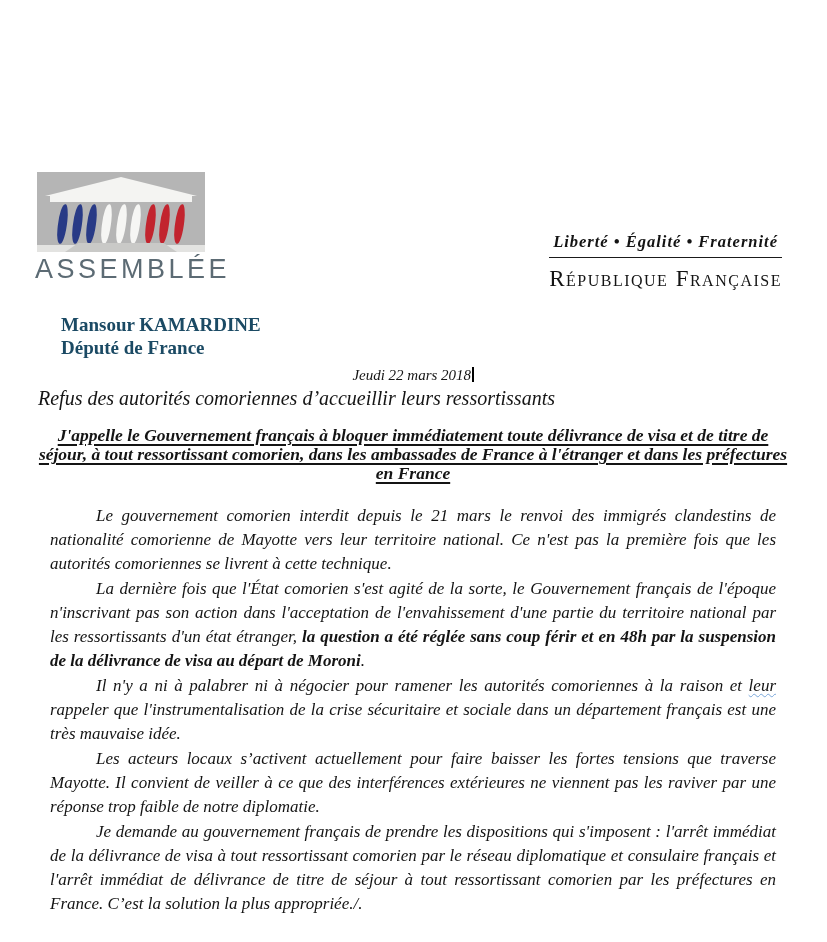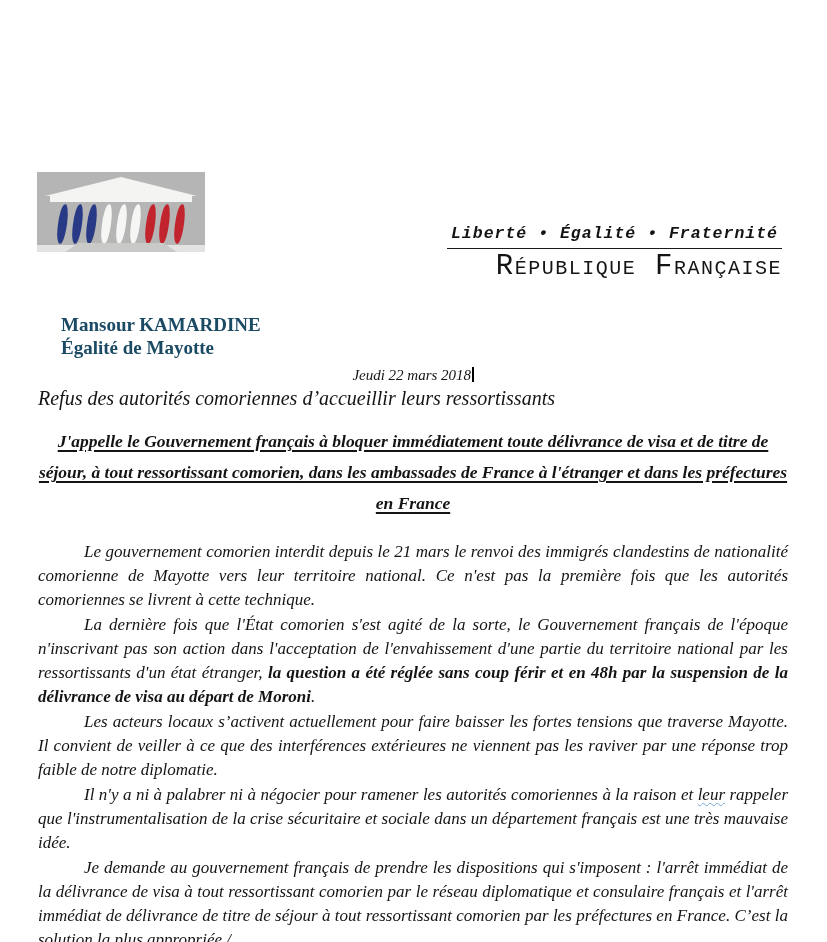--- a/index.html
+++ b/index.html
@@ -57,36 +57,35 @@
 
   
   .deputy {
     position: absolute; left: 61px; top: 313px;
     color: #1b4a64; font-weight: bold;
     font-size: 19px; line-height: 23px;
   }
 
   
   .republic {
-    position: absolute; right: 45px; top: 224px;
-    text-align: right;
-    font-family: Liberation Mono, monospace;
+    position: absolute; right: 45px; top: 232px;
+    text-align: center;
   }
   .motto {
     display: inline-block;
     font-style: italic; font-weight: bold;
     font-size: 16.5px; letter-spacing: 1px;
     padding: 0 4px 5px 4px;
     border-bottom: 1.5px solid #1a1a1a;
     white-space: nowrap;
   }
   .republic-name {
-    margin-top: 1px;
+    margin-top: 8px;
     font-variant: small-caps;
-    font-size: 29px; letter-spacing: 1.5px;
+    font-size: 23px; letter-spacing: 1.5px;
     white-space: nowrap;
   }
 
   
   .flow { padding: 366px 39px 0 38px; font-style: italic; }
 
   .date-line {
     text-align: center;
     font-size: 15px; line-height: 18px;
   }
@@ -99,31 +98,31 @@
   }
   .subject {
     text-align: left;
     font-size: 20px; line-height: 25px;
     margin-top: 2px;
   }
   .headline {
     margin-top: 15px;
     text-align: center;
     font-weight: bold;
-    font-size: 17.5px; line-height: 31px;
+    font-size: 17.5px; line-height: 19px;
     text-decoration: underline;
     text-decoration-thickness: 1.5px;
     text-underline-offset: 2.5px;
   }
   .body-text { margin-top: 21px; }
   .body-text p {
     text-align: justify;
     text-indent: 46px;
     font-size: 17px; line-height: 24px;
-    margin: 1px 0;
+    margin: 1px 12px;
   }
   .squiggle {
     text-decoration: underline;
     text-decoration-style: wavy;
     text-decoration-color: #7aa7d9;
     text-decoration-thickness: 1px;
     text-underline-offset: 2px;
   }
 </style>
 </head>
@@ -143,45 +142,46 @@
       <span class="col white"></span>
       <span class="col red"></span>
       <span class="col red"></span>
       <span class="col red"></span>
     </div>
     <div class="stylobate"></div>
     <div class="stylobate-trap"></div>
   </div>
 
   <div class="logo-wordmark">
+    <div>ASSEMBLÉE</div>
   </div>
 
   <div class="deputy">
     <div>Mansour KAMARDINE</div>
-    <div>Égalité de Mayotte</div>
+    <div>Député de France</div>
   </div>
 
   <div class="republic">
     <div class="motto">Liberté  •  Égalité  •  Fraternité</div>
     <div class="republic-name">République Française</div>
   </div>
 
   <div class="flow">
 
     <div class="date-line">
       <span>Jeudi 22 mars 2018</span><span class="text-cursor"></span>
     </div>
 
     <div class="subject">Refus des autorités comoriennes d’accueillir leurs ressortissants</div>
 
     <div class="headline">J'appelle le Gouvernement français à bloquer immédiatement toute délivrance de visa et de titre de séjour, à tout ressortissant comorien, dans les ambassades de France à l'étranger et dans les préfectures en France</div>
 
     <div class="body-text">
       <p>Le gouvernement comorien interdit depuis le 21 mars le renvoi des immigrés clandestins de nationalité comorienne de Mayotte vers leur territoire national. Ce n'est pas la première fois que les autorités comoriennes se livrent à cette technique.</p>
       <p><span>La dernière fois que l'État comorien s'est agité de la sorte, le Gouvernement français de l'époque n'inscrivant pas son action dans l'acceptation de l'envahissement d'une partie du territoire national par les ressortissants d'un état étranger, </span><b>la question a été réglée sans coup férir et en 48h par la suspension de la délivrance de visa au départ de Moroni</b><span>.</span></p>
+      <p><span>Il n'y a ni à palabrer ni à négocier pour ramener les autorités comoriennes à la raison et </span><span class="squiggle">leur</span><span> rappeler que l'instrumentalisation de la crise sécuritaire et sociale dans un département français est une très mauvaise idée.</span></p>
       <p>Les acteurs locaux s’activent actuellement pour faire baisser les fortes tensions que traverse Mayotte. Il convient de veiller à ce que des interférences extérieures ne viennent pas les raviver par une réponse trop faible de notre diplomatie.</p>
-      <p><span>Il n'y a ni à palabrer ni à négocier pour ramener les autorités comoriennes à la raison et </span><span class="squiggle">leur</span><span> rappeler que l'instrumentalisation de la crise sécuritaire et sociale dans un département français est une très mauvaise idée.</span></p>
       <p>Je demande au gouvernement français de prendre les dispositions qui s'imposent : l'arrêt immédiat de la délivrance de visa à tout ressortissant comorien par le réseau diplomatique et consulaire français et l'arrêt immédiat de délivrance de titre de séjour à tout ressortissant comorien par les préfectures en France. C’est la solution la plus appropriée./.</p>
     </div>
 
   </div>
 
 </div>
 
 </body></html>

